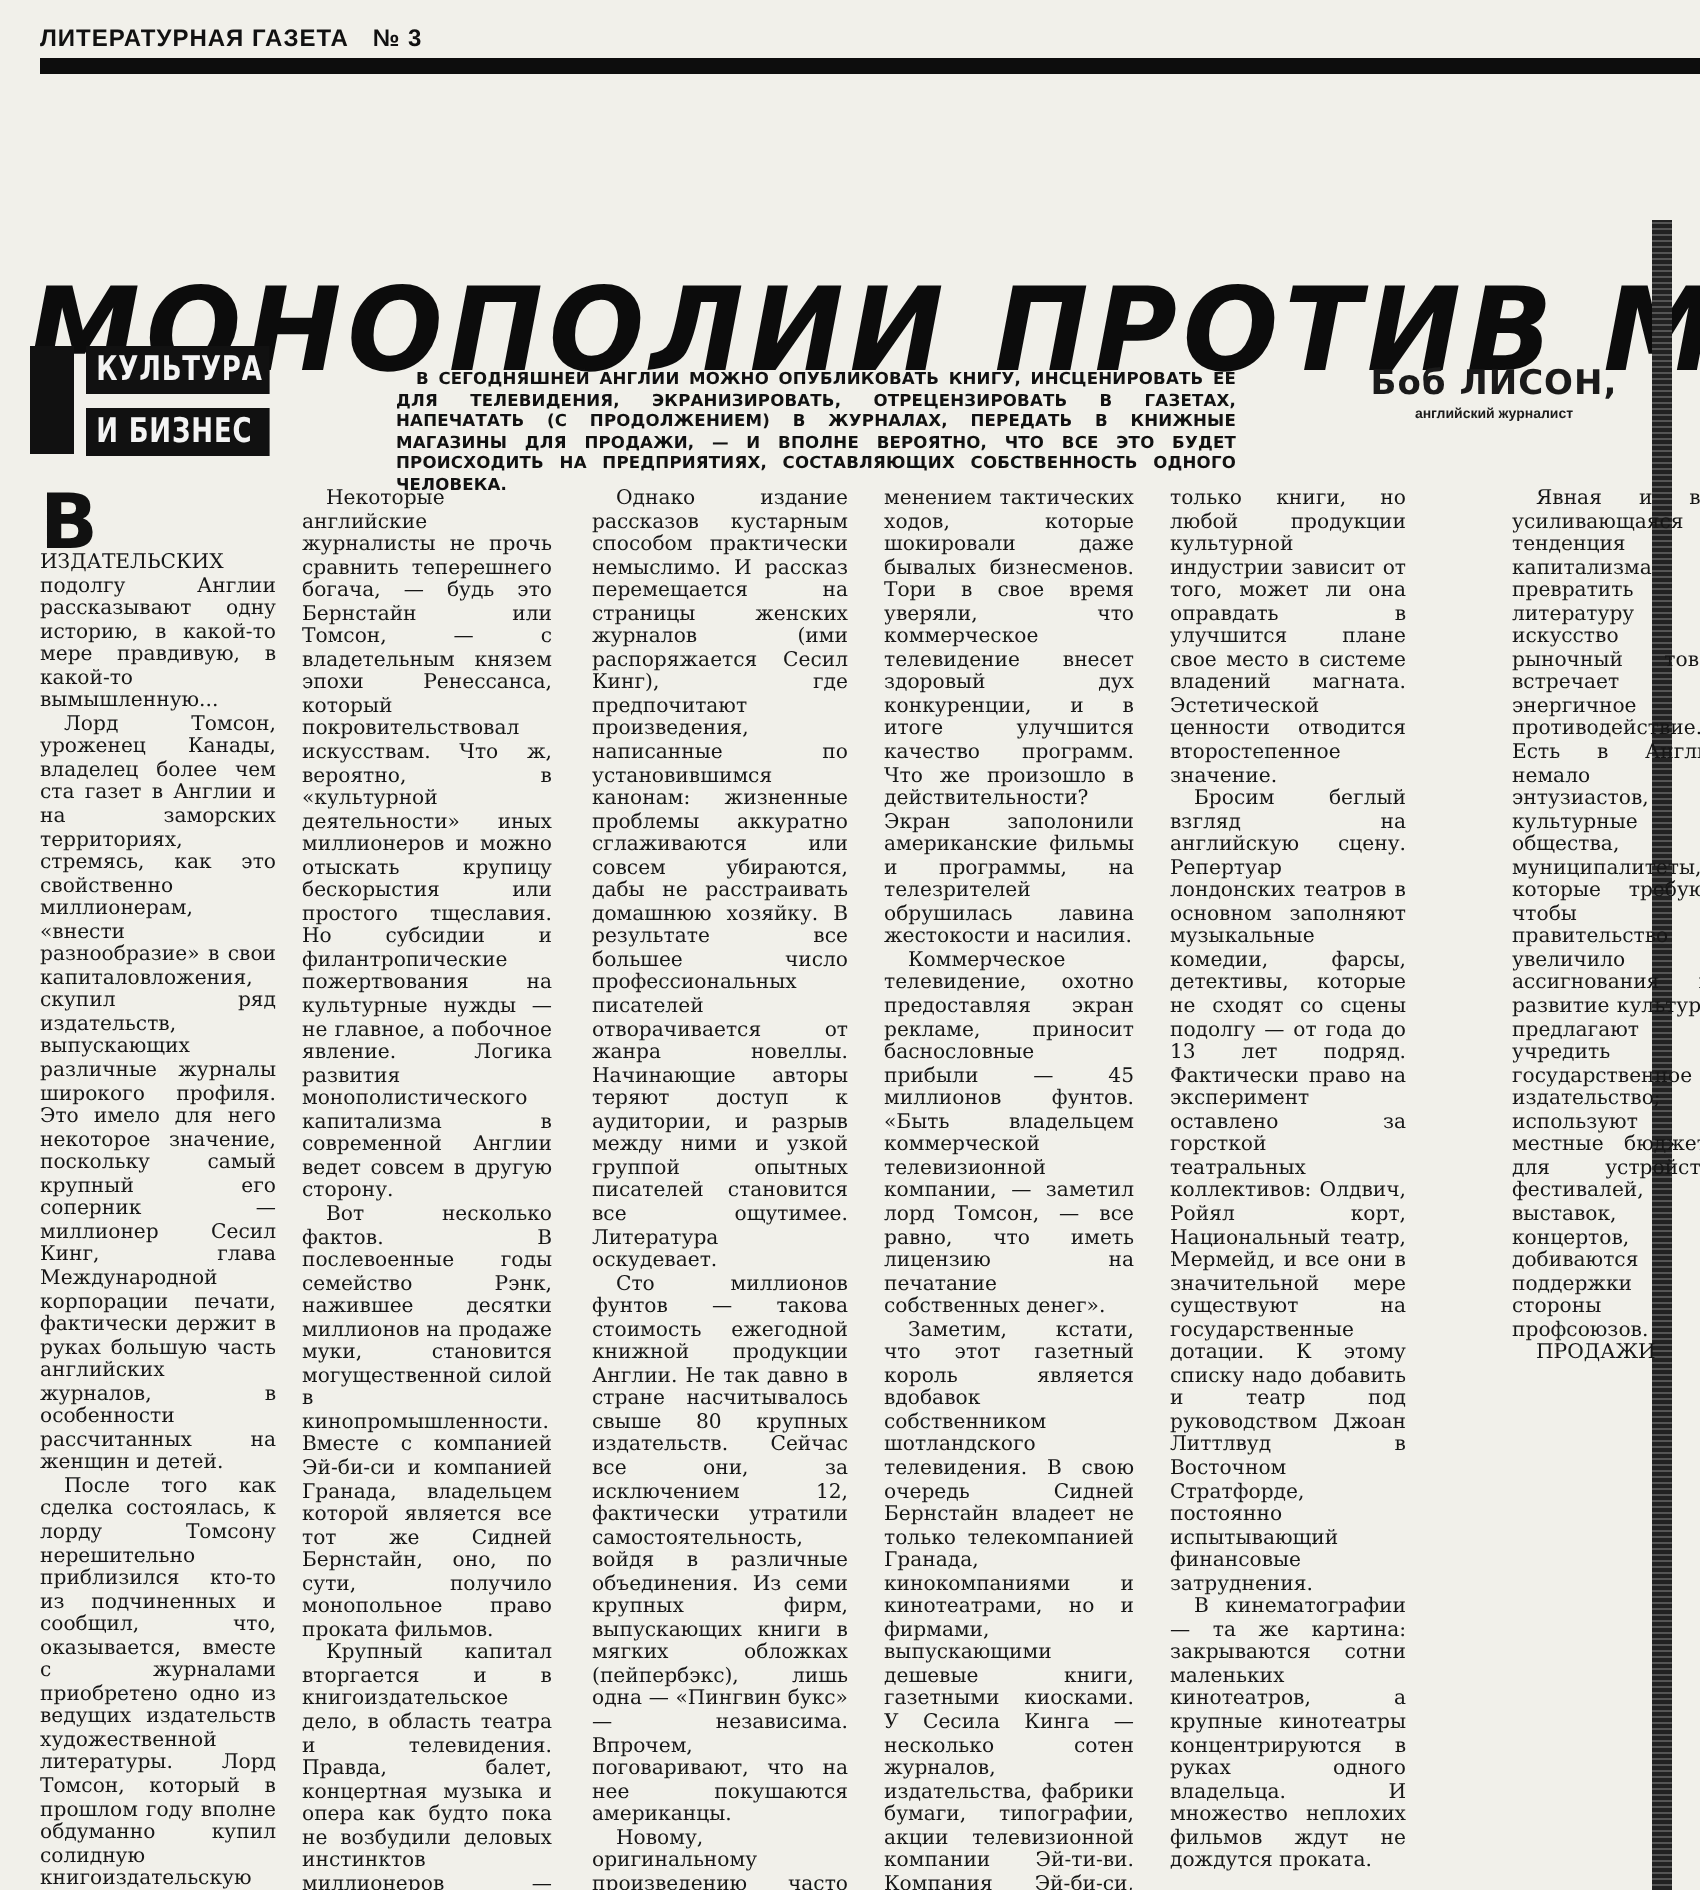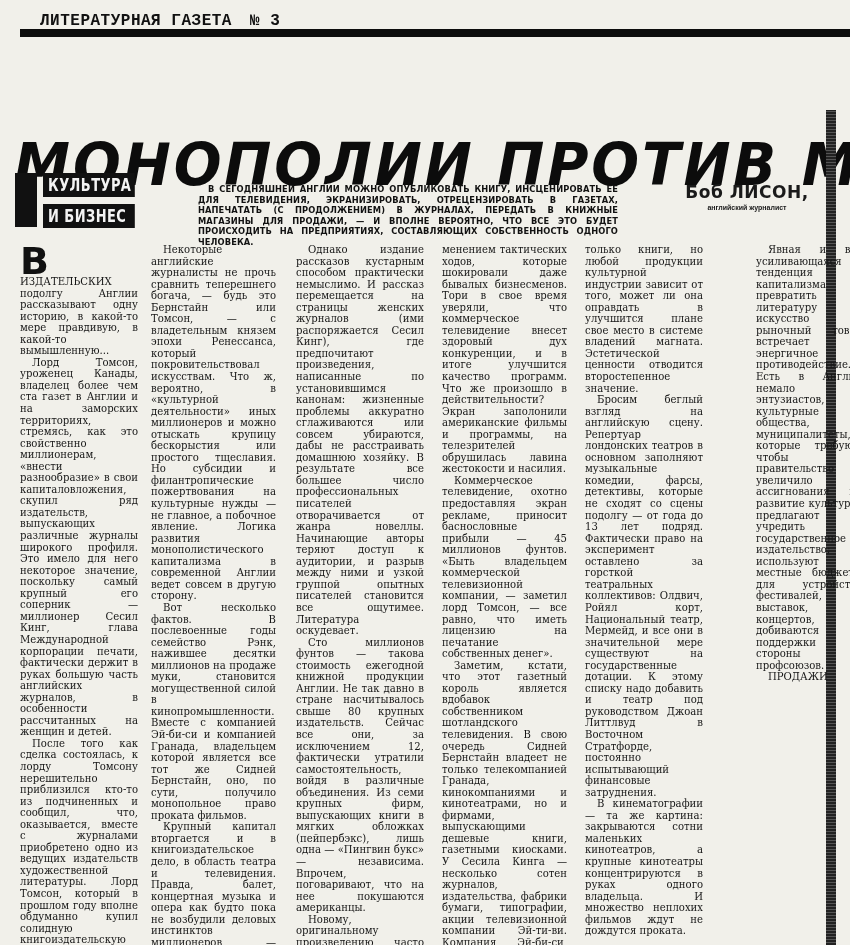--- a/index.html
+++ b/index.html
@@ -5,22 +5,22 @@
   html, body { margin: 0; padding: 0; }
   body {
     width: 850px; height: 945px; overflow: hidden;
     background: #f1f0ea;
     font-family: "DejaVu Serif", "Liberation Serif", serif;
     color: #1a1a1a;
     position: relative;
   }
   .masthead {
     position: absolute; left: 20px; top: 12px;
-    font-family: Liberation Mono, monospace; font-weight: bold;
-    font-size: 16px; letter-spacing: 0.5px; color: #111; margin-left: 20px;
+    font-family: Liberation Sans, sans-serif; font-weight: bold;
+    font-size: 12px; letter-spacing: 0.5px; color: #111;
   }
   .masthead span { margin-right: 8px; }
   .top-rule {
     position: absolute; left: 20px; top: 29px; width: 830px; height: 8px;
     background: #0d0d0d;
   }
   .headline {
     position: absolute; left: 14px; top: 92px;
     font-family: "DejaVu Sans", sans-serif; font-weight: bold; font-style: italic;
     font-size: 58px; letter-spacing: 3px; color: #0c0c0c; white-space: nowrap;

